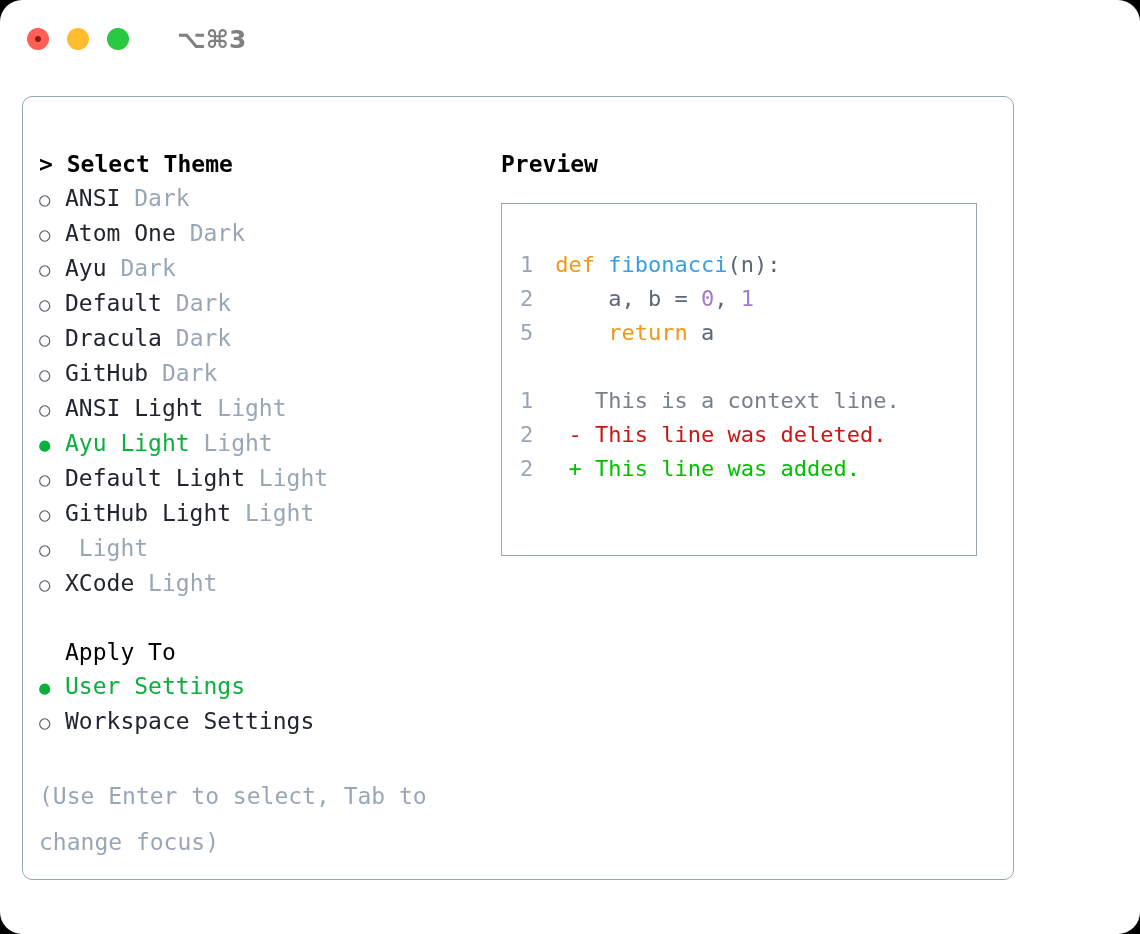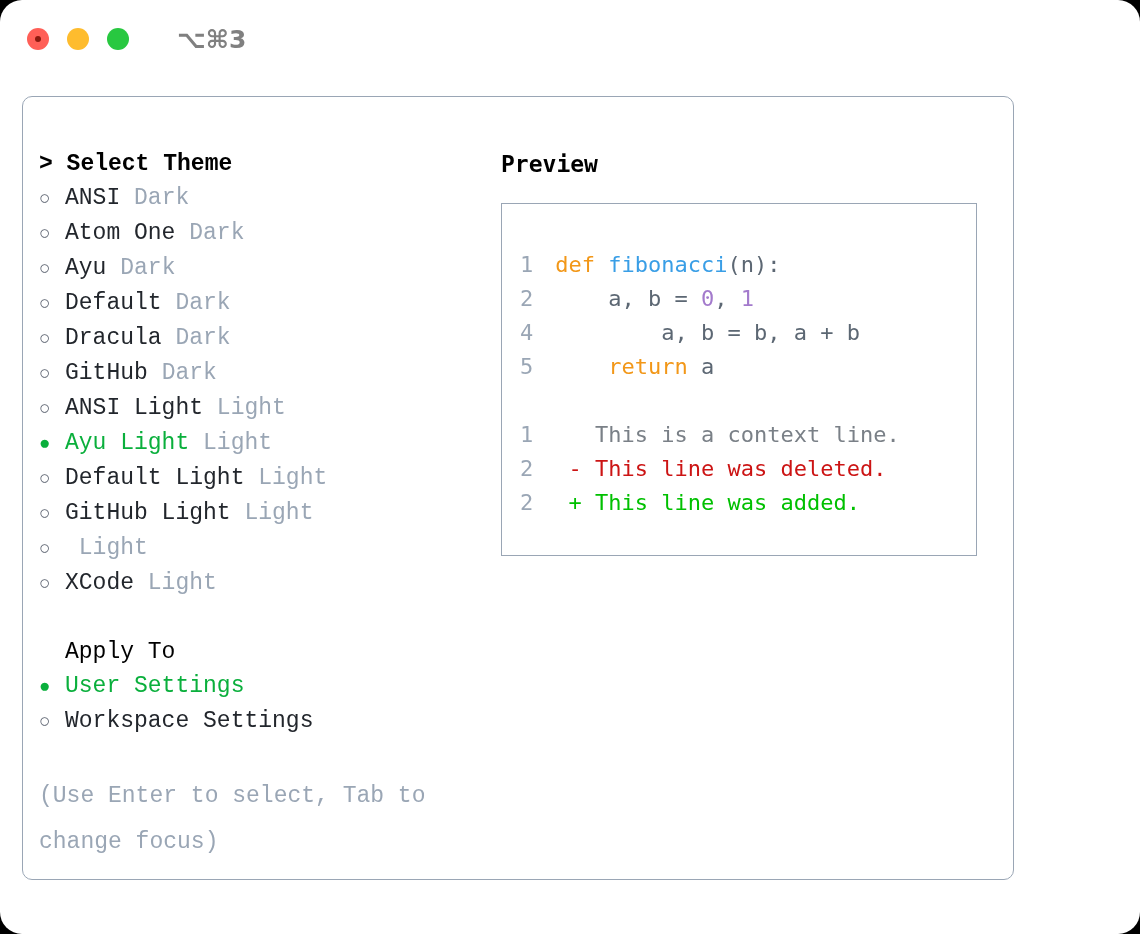--- a/index.html
+++ b/index.html
@@ -86,21 +86,20 @@
     width: 100%;
     height: 100%;
   }
 
   
   .left-col {
     position: absolute;
     left: 16px;
     top: 50px;
     width: 450px;
-    font-family: Liberation Mono, monospace;
   }
 
   .section-head {
     font-size: 23px;
     font-weight: bold;
     color: #000000;
     line-height: 34px;
     white-space: pre;
   }
 
@@ -227,21 +226,20 @@
         <div class="spacer-lg"></div>
         <div class="hint">(Use Enter to select, Tab to change focus)</div>
       </div>
 
       <div class="right-col">
         <div class="preview-title">Preview</div>
         <div class="preview-box">
           <div id="code-block">
               <div class="code-line"><span class="lineno">1</span> <span class="tok-kw">def </span><span class="tok-fn">fibonacci</span><span class="tok-pun">(n):</span></div>
               <div class="code-line"><span class="lineno">2</span> <span class="tok-var">    a, b = </span><span class="tok-num">0</span><span class="tok-var">, </span><span class="tok-num">1</span></div>
-              <div class="code-line"><span class="lineno">4</span> <span class="tok-var">        a, b = b, a + b</span></div>
               <div class="code-line"><span class="lineno">5</span> <span class="tok-var">    </span><span class="tok-kw">return</span><span class="tok-var"> a</span></div>
             </div>
           <div class="blank-line"></div>
           <div id="diff-block">
               <div class="code-line"><span class="lineno">1</span>  <span class="diff-ctx">  This is a context line.</span></div>
               <div class="code-line"><span class="lineno">2</span>  <span class="diff-del">- This line was deleted.</span></div>
               <div class="code-line"><span class="lineno">2</span>  <span class="diff-add">+ This line was added.</span></div>
             </div>
         </div>
       </div>

